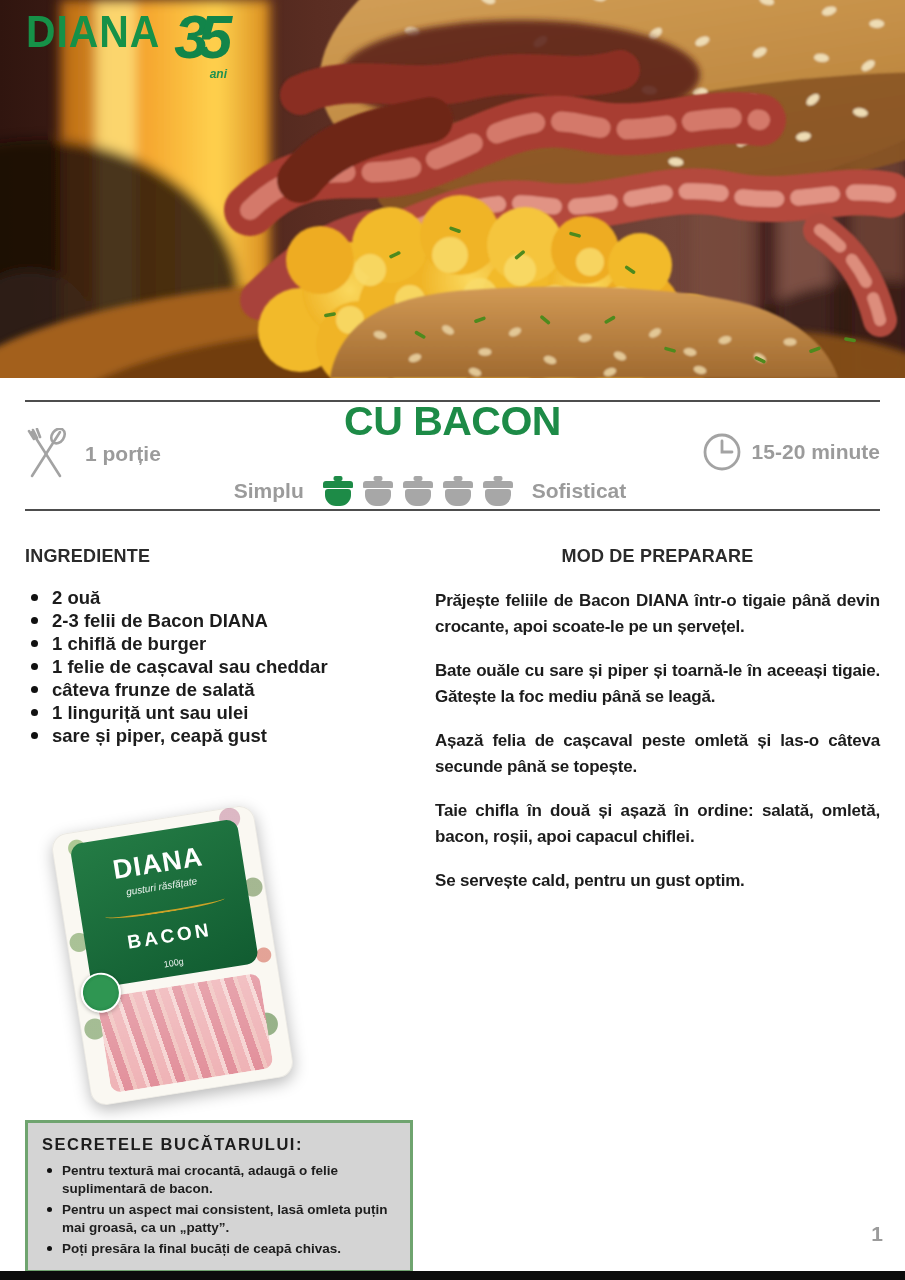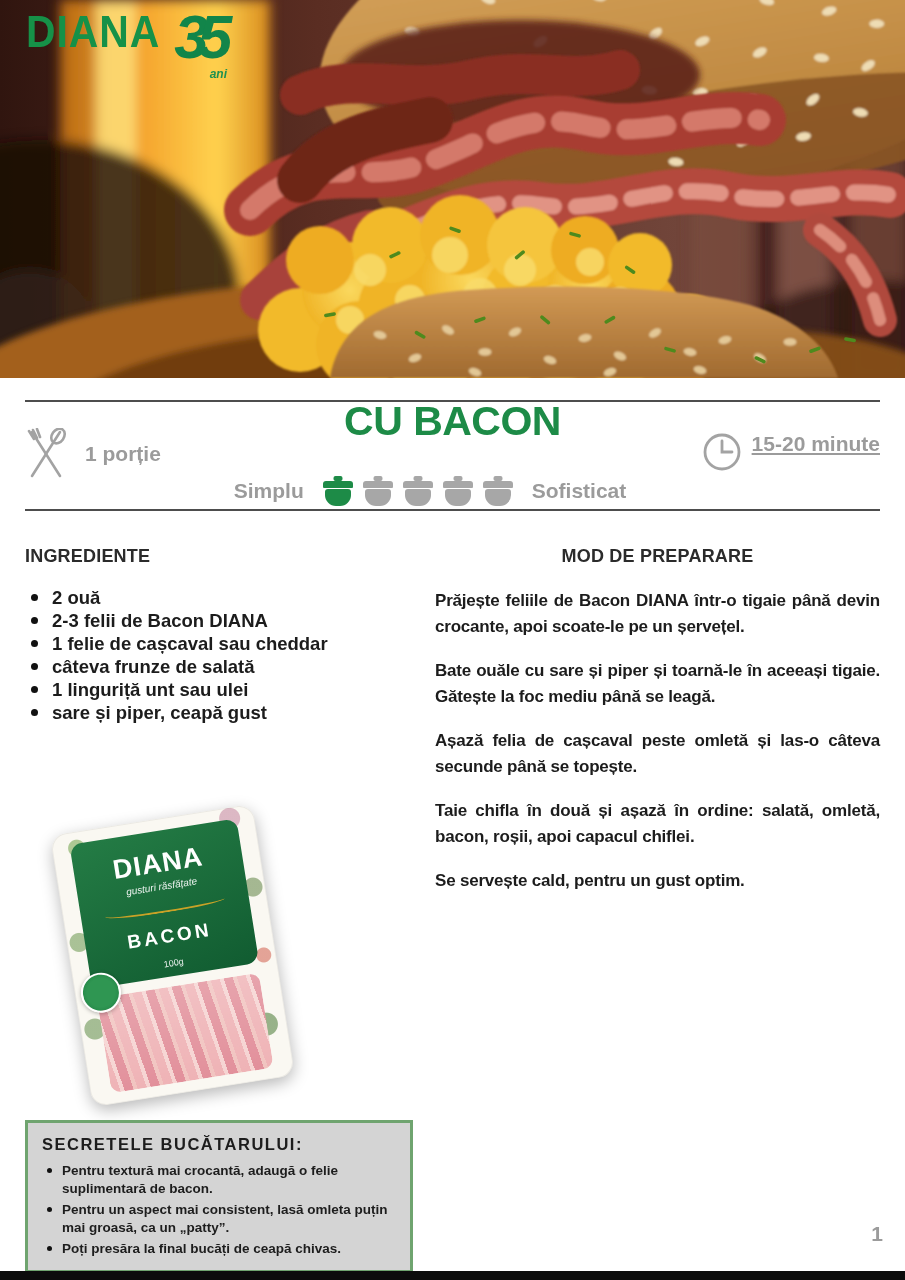--- a/index.html
+++ b/index.html
@@ -22,22 +22,22 @@
   .logo-ani{position:absolute;right:-6px;bottom:-12px;font-size:12px;font-weight:700;
             font-style:italic;color:#1e9150;}
 
   
   .rule{position:absolute;left:25px;width:855px;height:2px;background:#4d4d4d;}
   .rule-top{top:400px;}
   .rule-bottom{top:509px;}
 
   .servings{position:absolute;left:25px;top:428px;display:flex;align-items:center;gap:18px;
             color:var(--gray);font-weight:700;font-size:21px;}
-  .time{position:absolute;right:25px;top:432px;display:flex;align-items:flex-start;gap:10px;
-        color:var(--gray);font-weight:700;font-size:21px;text-decoration:underline;}
+  .time{position:absolute;right:25px;top:432px;display:flex;align-items:center;gap:10px;
+        color:var(--gray);font-weight:700;font-size:21px;}
 
   .title{position:absolute;left:0;top:403px;width:905px;text-align:center;color:var(--green);
          font-weight:800;font-size:41px;line-height:37px;letter-spacing:-0.5px;}
 
   .difficulty{position:absolute;left:0;top:476px;width:860px;display:flex;justify-content:center;
               align-items:center;gap:18px;color:var(--gray);font-weight:700;font-size:21px;}
   .pots{display:flex;gap:8px;}
   .pot{width:32px;height:30px;position:relative;display:inline-block;}
   .pot i{position:absolute;background:#a7a7a7;display:block;}
   .pot .knob{top:0;left:50%;transform:translateX(-50%);width:9px;height:5px;border-radius:2px;}
@@ -370,20 +370,21 @@
     <span>Sofisticat</span>
   </div>
 
   <div class="rule rule-bottom"></div>
 
   <h2 class="heading col-left-heading">INGREDIENTE</h2>
   <ul class="ingredients">
 
   <li>2 ouă</li>
       <li>2-3 felii de Bacon DIANA</li>
+      <li>1 chiflă de burger</li>
       <li>1 felie de cașcaval sau cheddar</li>
       <li>câteva frunze de salată</li>
       <li>1 linguriță unt sau ulei</li>
       <li>sare și piper, ceapă gust</li>
     </ul>
 
   <div class="product">
     <div class="pkg">
       <div class="pkg-panel">
         <div class="pkg-brand">DIANA</div>

